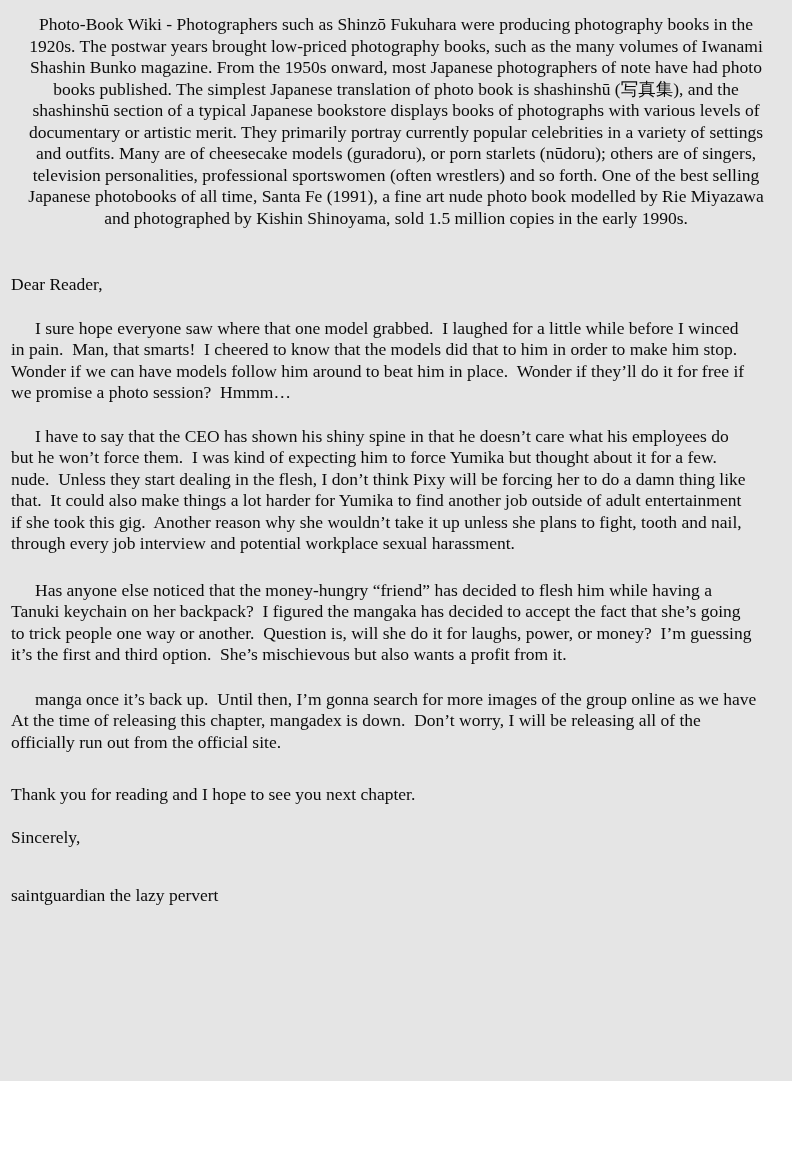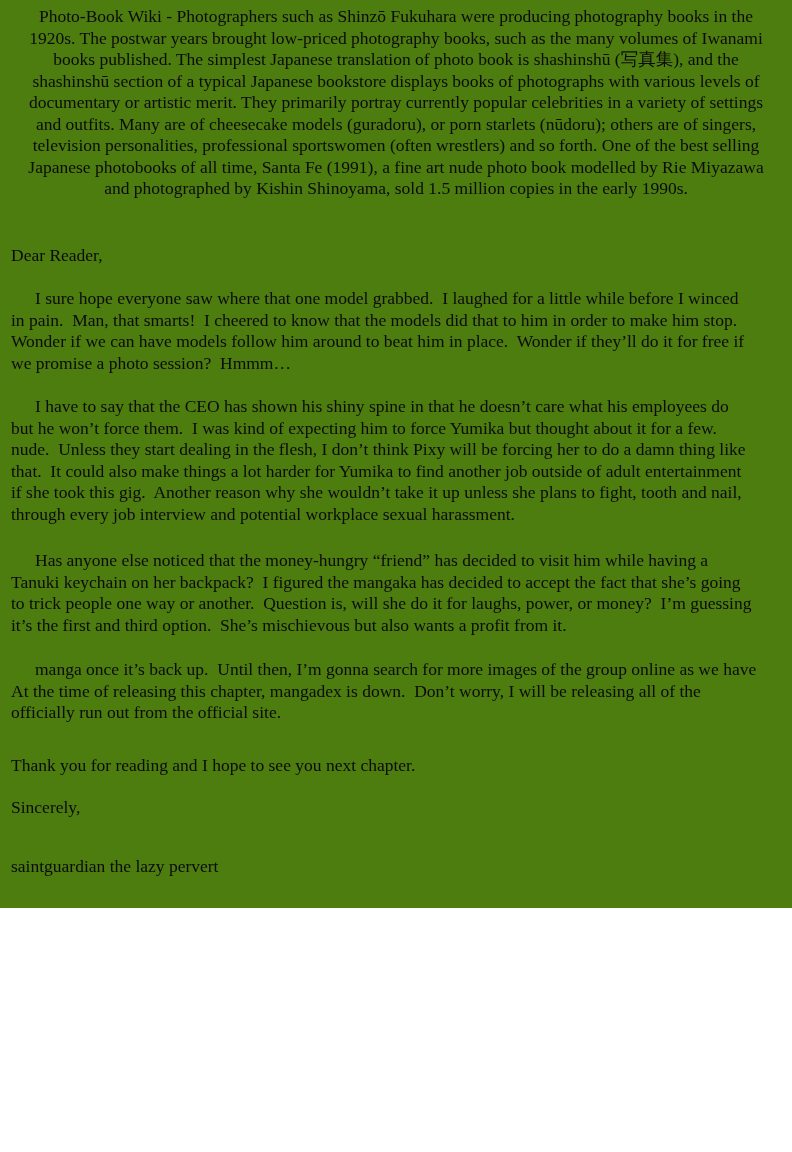--- a/index.html
+++ b/index.html
@@ -3,28 +3,28 @@
 <meta charset="utf-8">
 <style>
   html, body {
     margin: 0;
     padding: 0;
     background: #ffffff;
   }
   .page {
     position: relative;
     width: 792px;
-    height: 908px;
-    background: #4d7c0f;
+    height: 1081px;
+    background: #e5e5e5;
     color: #0b0b0b;
     font-family: "Liberation Serif", "DejaVu Serif", serif;
     font-size: 17.5px;
     line-height: 21.5px;
     box-sizing: border-box;
-    padding-top: 6px;
+    padding-top: 14px;
     overflow: hidden;
   }
   .line {
     white-space: pre;
   }
   .wiki-quote {
     text-align: center;
     padding: 0 12px;
   }
   .letter-block {
@@ -45,20 +45,21 @@
   .signature        { margin-top: 37px; }
 </style>
 </head>
 <body>
 
 <div class="page">
 
   <div class="wiki-quote">
       <div class="line">Photo-Book Wiki - Photographers such as Shinzō Fukuhara were producing photography books in the</div>
       <div class="line">1920s. The postwar years brought low-priced photography books, such as the many volumes of Iwanami</div>
+      <div class="line">Shashin Bunko magazine. From the 1950s onward, most Japanese photographers of note have had photo</div>
       <div class="line">books published. The simplest Japanese translation of photo book is shashinshū (写真集), and the</div>
       <div class="line">shashinshū section of a typical Japanese bookstore displays books of photographs with various levels of</div>
       <div class="line">documentary or artistic merit. They primarily portray currently popular celebrities in a variety of settings</div>
       <div class="line">and outfits. Many are of cheesecake models (guradoru), or porn starlets (nūdoru); others are of singers,</div>
       <div class="line">television personalities, professional sportswomen (often wrestlers) and so forth. One of the best selling</div>
       <div class="line">Japanese photobooks of all time, Santa Fe (1991), a fine art nude photo book modelled by Rie Miyazawa</div>
       <div class="line">and photographed by Kishin Shinoyama, sold 1.5 million copies in the early 1990s.</div>
     </div>
 
   <div class="letter-block salutation line">Dear Reader,</div>
@@ -73,21 +74,21 @@
   <div class="letter-block para-2 indent-first">
       <div class="line">I have to say that the CEO has shown his shiny spine in that he doesn’t care what his employees do</div>
       <div class="line">but he won’t force them.  I was kind of expecting him to force Yumika but thought about it for a few.</div>
       <div class="line">nude.  Unless they start dealing in the flesh, I don’t think Pixy will be forcing her to do a damn thing like</div>
       <div class="line">that.  It could also make things a lot harder for Yumika to find another job outside of adult entertainment</div>
       <div class="line">if she took this gig.  Another reason why she wouldn’t take it up unless she plans to fight, tooth and nail,</div>
       <div class="line">through every job interview and potential workplace sexual harassment.</div>
     </div>
 
   <div class="letter-block para-3 indent-first">
-      <div class="line">Has anyone else noticed that the money-hungry “friend” has decided to visit him while having a</div>
+      <div class="line">Has anyone else noticed that the money-hungry “friend” has decided to flesh him while having a</div>
       <div class="line">Tanuki keychain on her backpack?  I figured the mangaka has decided to accept the fact that she’s going</div>
       <div class="line">to trick people one way or another.  Question is, will she do it for laughs, power, or money?  I’m guessing</div>
       <div class="line">it’s the first and third option.  She’s mischievous but also wants a profit from it.</div>
     </div>
 
   <div class="letter-block para-4 indent-first">
       <div class="line">manga once it’s back up.  Until then, I’m gonna search for more images of the group online as we have</div>
       <div class="line">At the time of releasing this chapter, mangadex is down.  Don’t worry, I will be releasing all of the</div>
       <div class="line">officially run out from the official site.</div>
     </div>

